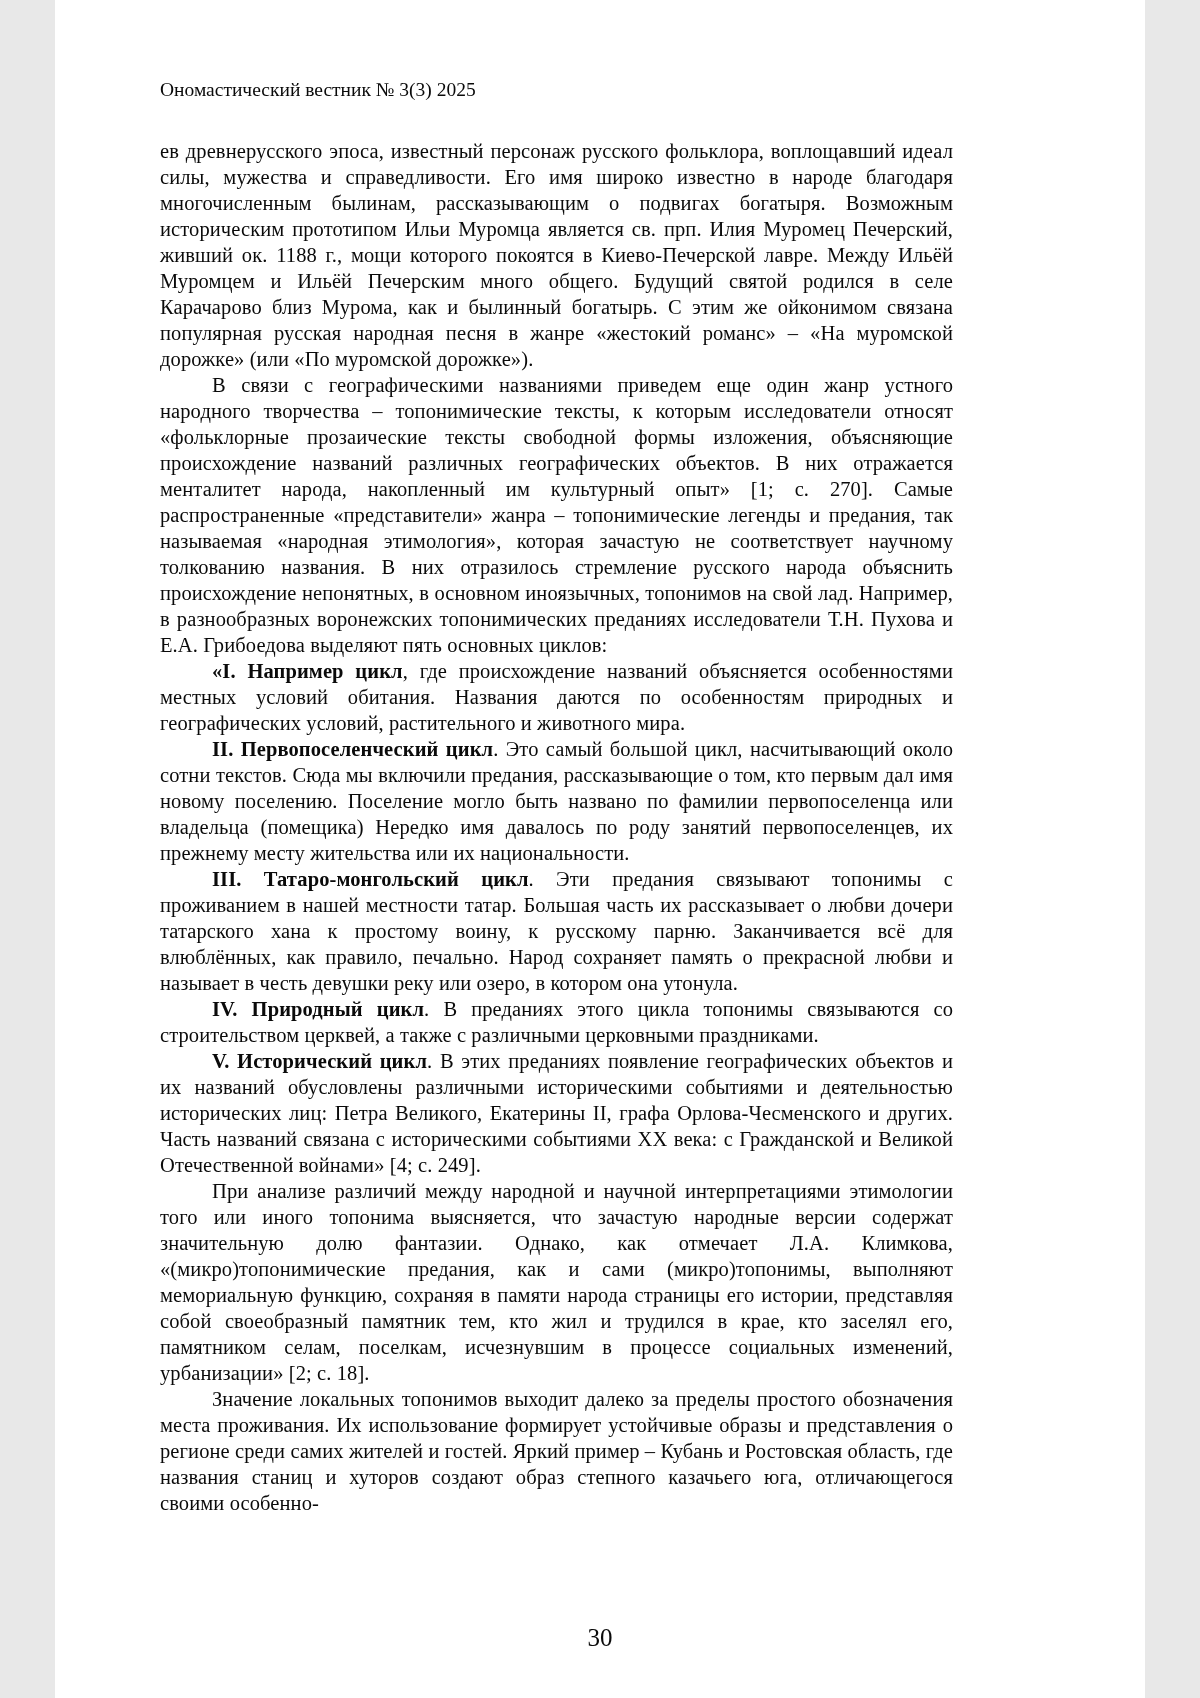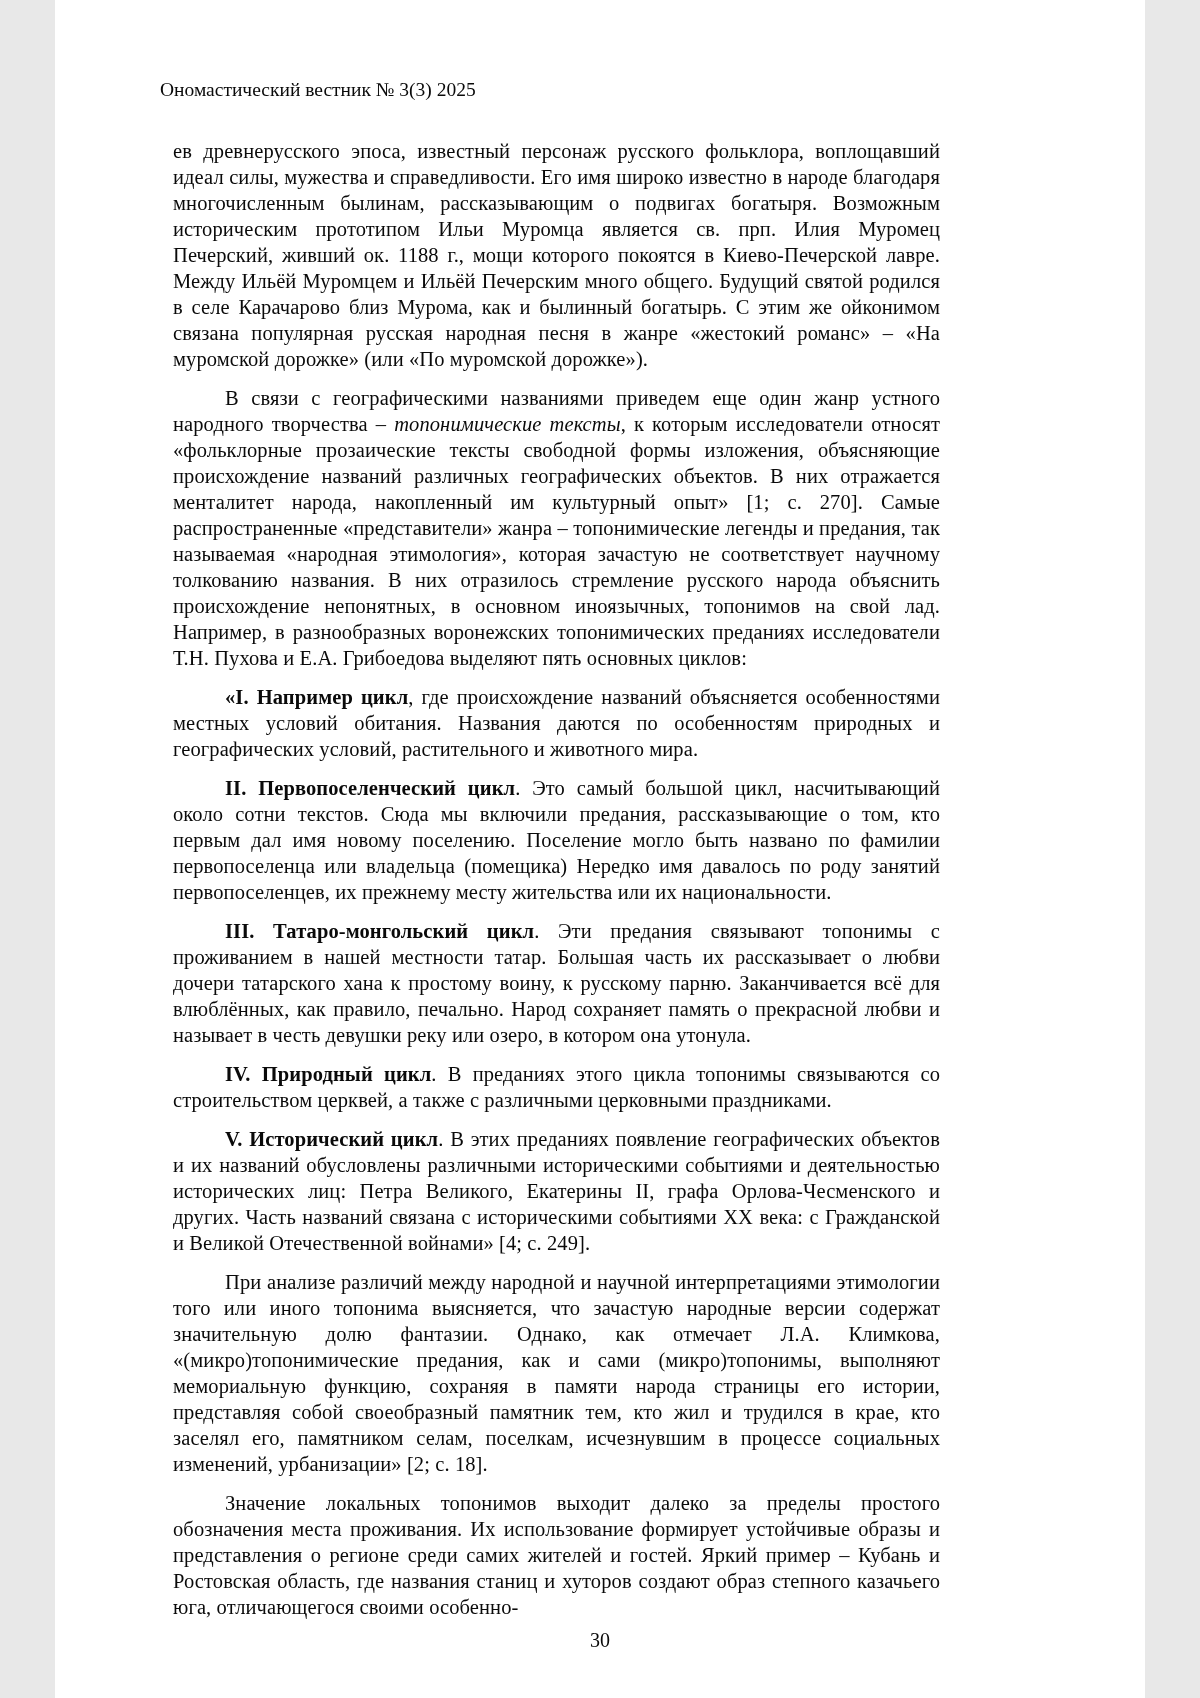--- a/index.html
+++ b/index.html
@@ -25,35 +25,35 @@
     margin-bottom: 36px;
     text-align: left;
   }
   .article-body {
     font-size: 20.5px;
     line-height: 26px;
     text-align: justify;
     letter-spacing: 0.1px;
   }
   .para {
-    margin: 13px;
+    margin: 0;
     padding: 0;
   }
   .para.indent {
     text-indent: 52px;
   }
   .run-bold { font-weight: bold; }
-  .run-italic { font-style: italic; }
+  .run-italic { }
   .page-number {
     position: absolute;
     left: 0;
     bottom: 46px;
     width: 100%;
     text-align: center;
-    font-size: 20px;
+    font-size: 25px;
     color: #0a0a0a;
   }
 </style>
 </head>
 <body>
 
 <div class="page">
   <div class="running-header">Ономастический вестник № 3(3) 2025</div>
 
   <div class="article-body">

